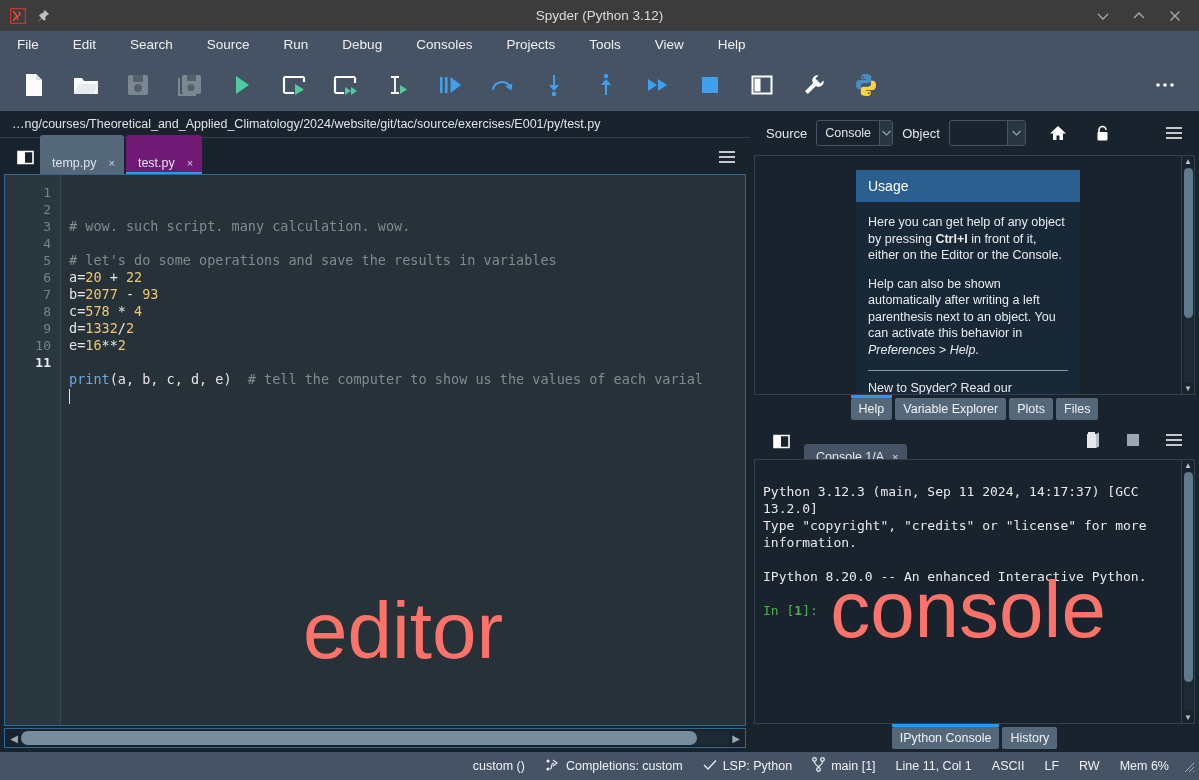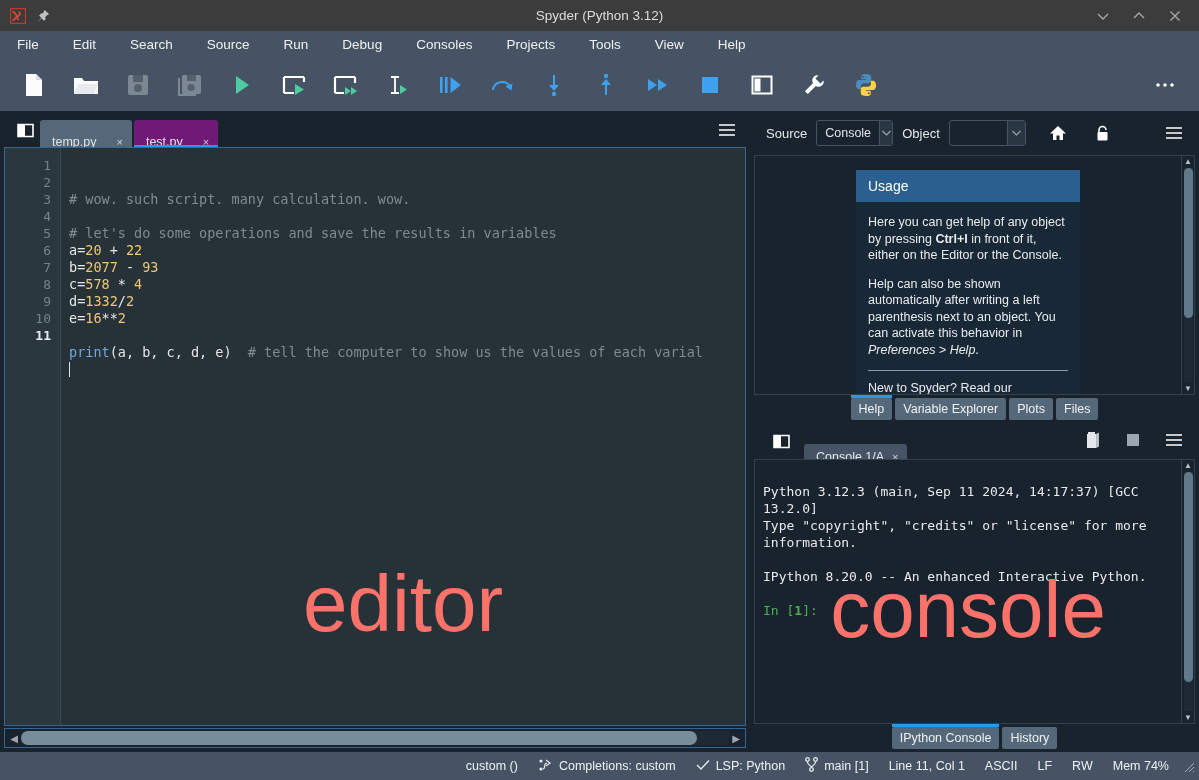--- a/index.html
+++ b/index.html
@@ -65,21 +65,21 @@
     padding:0 12px; font-size:12.5px; color:#dfe3e8;
     border-bottom:1px solid #32414b;
     white-space:nowrap; overflow:hidden;
   }
   .tabstrip {
     height:36px; background:#19232d; display:flex; align-items:flex-end;
     padding-left:10px; position:relative;
   }
   .tab-browse-icon { width:30px; height:34px; display:flex; align-items:center; justify-content:center; }
   .etab {
-    height:27px; display:flex; align-items:center; gap:20px;
+    height:39px; display:flex; align-items:center; gap:12px;
     padding:16px 9px 0 12px; font-size:12.5px; color:#dfe3e8;
     background:#54687a; border-radius:3px 3px 0 0; margin-right:2px;
     cursor:default; position:relative;
   }
   .etab.active { background:#701a75; }
   .etab.active:after {
     content:""; position:absolute; left:0; right:0; bottom:-1px; height:3px; background:#259ae9;
   }
   .etab .x { font-size:11px; opacity:.85; }
   .tab-menu-icon { margin-left:auto; margin-right:10px; width:26px; height:34px;
@@ -386,20 +386,21 @@
         <circle cx="4" cy="4" r="1.8" fill="#ffffff"></circle>
           <circle cx="11" cy="4" r="1.8" fill="#ffffff"></circle>
           <circle cx="18" cy="4" r="1.8" fill="#ffffff"></circle>
       </svg>
     </div>
   </div>
 
   <div class="main">
 
     <div class="editor-pane">
+      <div class="path-bar">…ng/courses/Theoretical_and_Applied_Climatology/2024/website/git/tac/source/exercises/E001/py/test.py</div>
 
       <div class="tabstrip">
         <div class="tab-browse-icon">
           <svg width="17" height="15" viewBox="0 0 17 15">
             <path d="M1 1.5 H16 V13.5 H1 Z" fill="none" stroke="#ffffff" stroke-width="1.6"></path>
             <rect x="1" y="1.5" width="7" height="12" fill="#ffffff"></rect>
           </svg>
         </div>
         <div class="etab">
           <span>temp.py</span>
@@ -605,20 +606,20 @@
           <circle cx="6.5" cy="12.5" r="1.8" fill="none" stroke="#e8eaed" stroke-width="1.3"></circle>
           <path d="M2.5 4.5 C2.5 9 6.5 8 6.5 10.6 M10.5 4.5 C10.5 9 6.5 8 6.5 10.6" fill="none" stroke="#e8eaed" stroke-width="1.2"></path>
         </svg>
       </span>
       <span>main [1]</span>
     </span>
     <span class="sb-item">Line 11, Col 1</span>
     <span class="sb-item">ASCII</span>
     <span class="sb-item">LF</span>
     <span class="sb-item">RW</span>
-    <span class="sb-item">Mem 74%</span>
+    <span class="sb-item">Mem 6%</span>
     <span class="sb-resize">
       <svg width="14" height="14" viewBox="0 0 14 14">
           <path d="M13 4 L4 13 M13 8 L8 13 M13 12 L12 13" stroke="#dfe3e8" stroke-width="1"></path>
         </svg>
     </span>
   </div>
 </div>
 
 </body></html>

